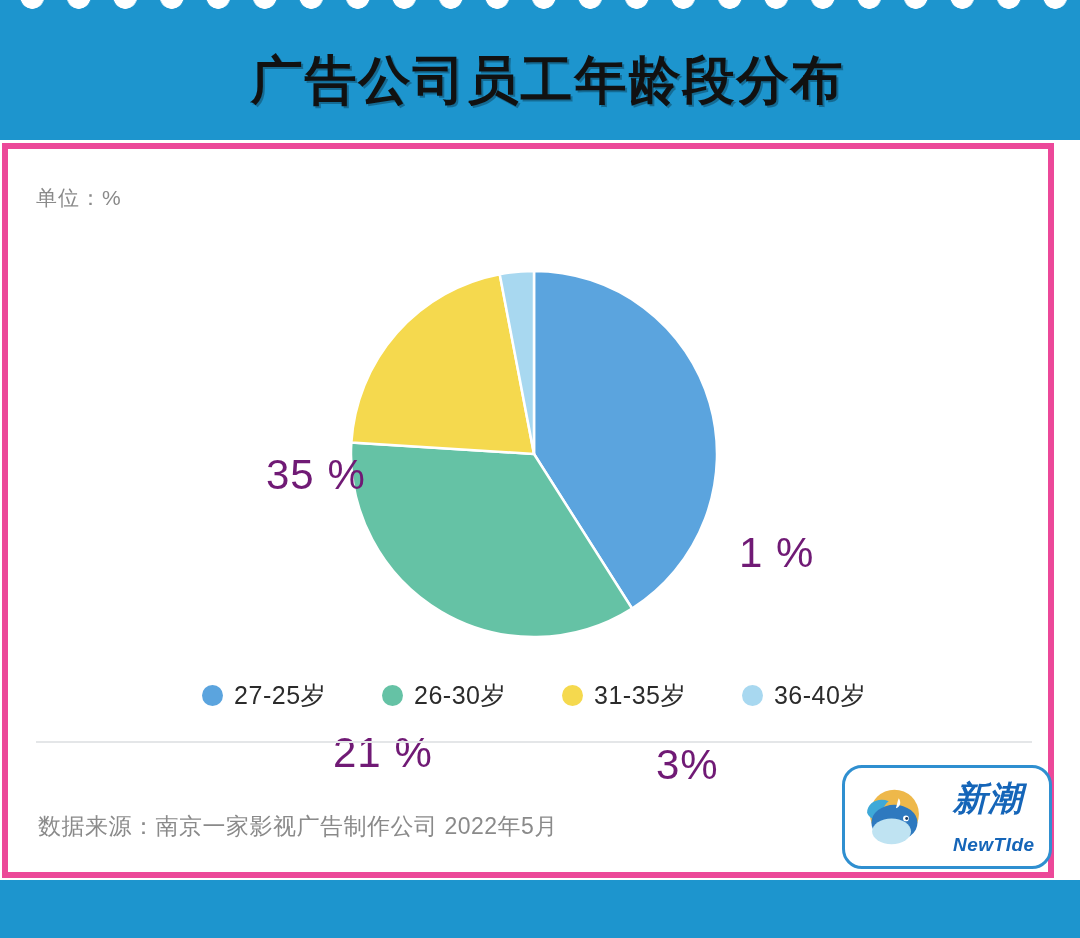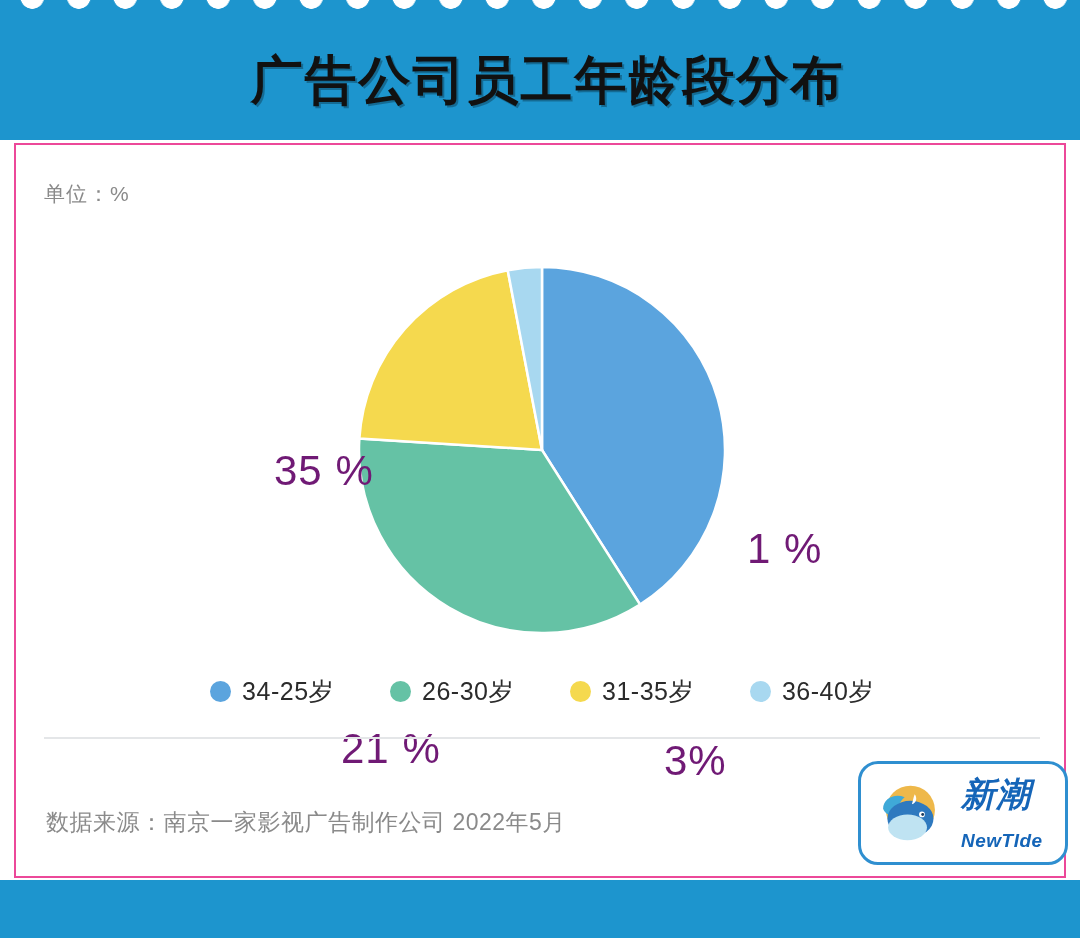--- a/index.html
+++ b/index.html
@@ -47,25 +47,25 @@
     font-weight: bold;
     letter-spacing: 2px;
     color: #111111;
     text-shadow: 2px 2px 0 rgba(0,0,0,0.28);
     padding-left: 15px;
   }
 
   
   .card {
     position: absolute;
-    left: 14px; top: 143px;
+    left: 2px; top: 143px;
     width: 1052px;
     height: 735px;
     background: #ffffff;
-    border: 2px solid #ec4899;
+    border: 6px solid #ec4899;
   }
 
   .unit-label {
     position: absolute;
     left: 28px; top: 35px;
     font-size: 21px;
     color: #8a8a8a;
     letter-spacing: 1px;
   }
 
@@ -138,21 +138,21 @@
   
   .logo {
     position: absolute;
     right: -4px; top: 616px;
     width: 210px; height: 104px;
     border: 3px solid #2f8fd0;
     border-radius: 20px;
     background: #ffffff;
     display: flex;
     align-items: center;
-    gap: 16px;
+    gap: 24px;
     padding-left: 12px;
     overflow: hidden;
   }
   .logo-mark { width: 72px; height: 72px; flex: 0 0 auto; }
   .logo-words { display: flex; flex-direction: column; line-height: 1; }
   .logo-cn {
     font-family: "DejaVu Sans", "Liberation Sans", sans-serif;
     font-size: 34px;
     font-weight: bold;
     color: #1565b8;
@@ -213,21 +213,21 @@
     </div>
 
     <div class="pct pct-41">1 %</div>
     <div class="pct pct-35">35 %</div>
     <div class="pct pct-21">21 %</div>
     <div class="pct pct-3">3%</div>
 
     <div class="legend">
       <div class="legend-item">
         <span class="legend-dot" style="background:#5ba4de"></span>
-        <span class="legend-text">34-25岁</span>
+        <span class="legend-text">27-25岁</span>
       </div>
       <div class="legend-item">
         <span class="legend-dot" style="background:#65c2a5"></span>
         <span class="legend-text">26-30岁</span>
       </div>
       <div class="legend-item">
         <span class="legend-dot" style="background:#f5d94e"></span>
         <span class="legend-text">31-35岁</span>
       </div>
       <div class="legend-item">

